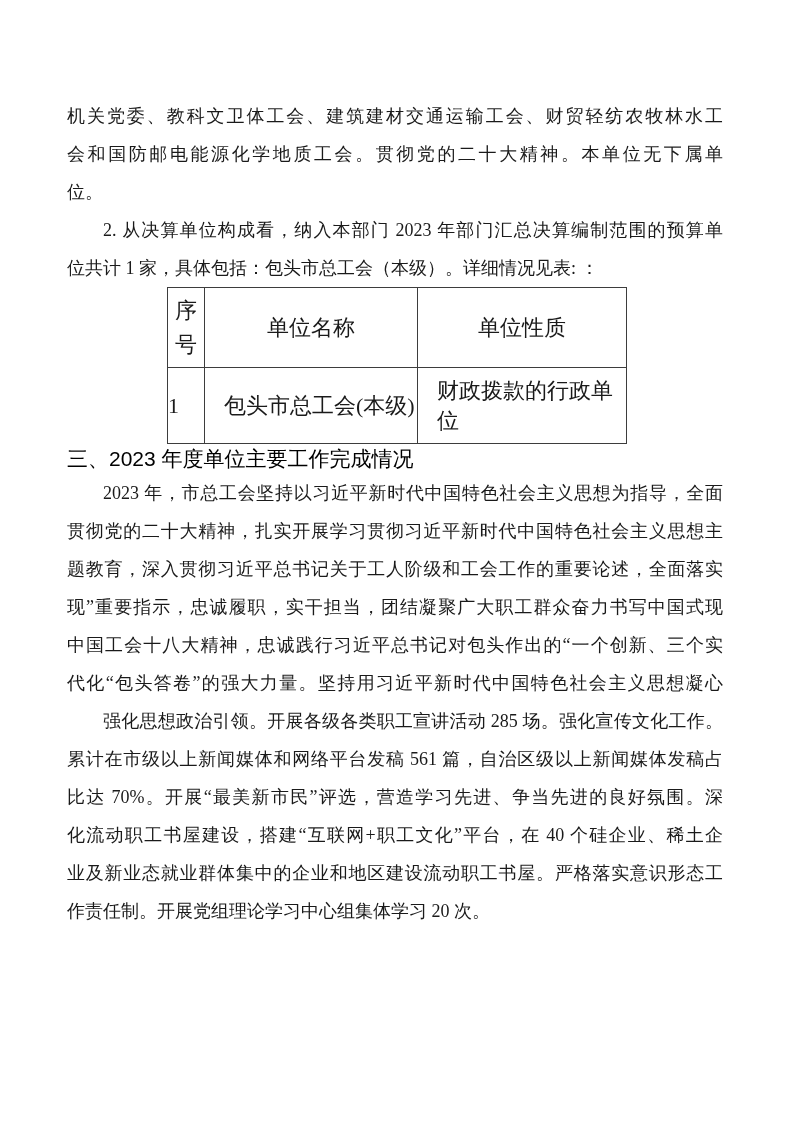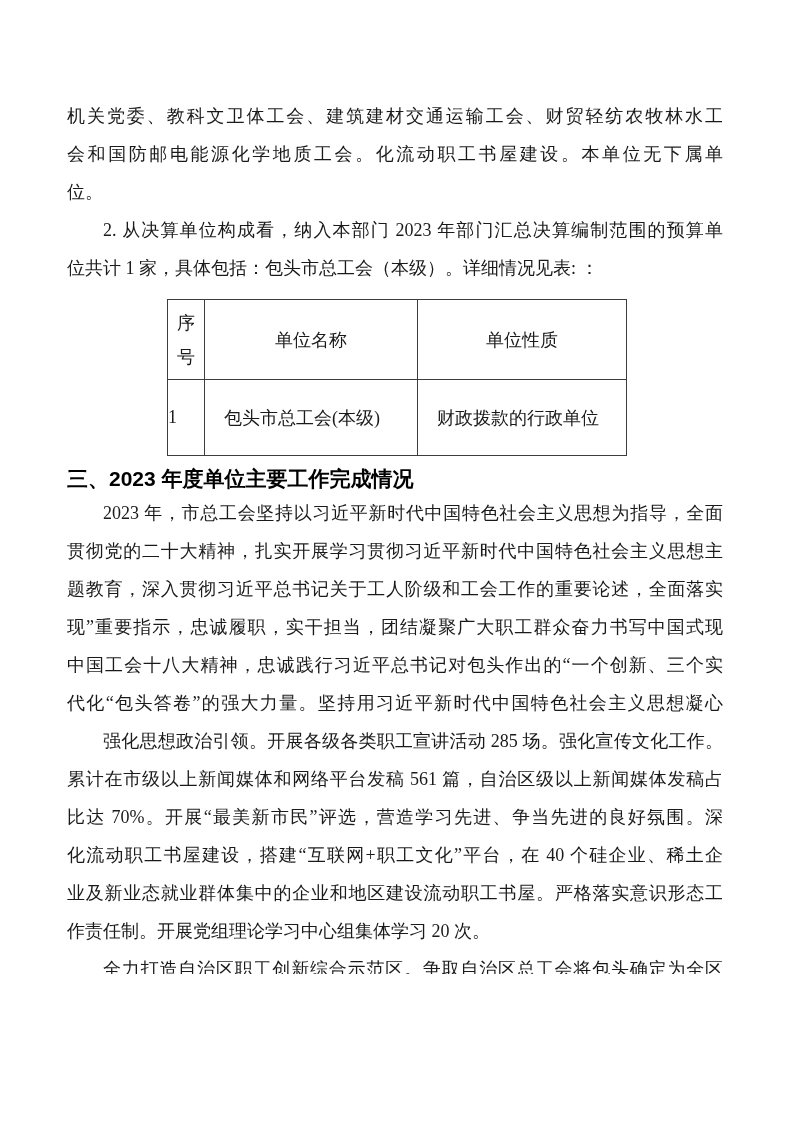--- a/index.html
+++ b/index.html
@@ -25,42 +25,42 @@
     line-height: 38px;
     text-align: justify;
     text-align-last: justify;
   }
   .line.pl { text-align-last: left; }   
   .line.ind { text-indent: 36px; }      
 
   table.units {
     border-collapse: collapse;
     margin-left: 100px;
-    margin-top: 12px;
-    font-size: 18px;
+    margin-top: 0;
+    font-size: 22px;
     color: #1a1a1a;
   }
   table.units th, table.units td {
     border: 1px solid #3d3d3d;
     font-weight: normal;
     vertical-align: middle;
   }
   .col-no   { width: 37px;  }
   .col-name { width: 213px; }
   .col-type { width: 209px; }
   tr.hdr  { height: 80px; }
   tr.data { height: 76px; }
   th.c, td.c { }
   td.l { text-align: left; padding-left: 19px; }
   th.wrap { line-height: 34px; padding: 0 2px; text-align: center; }
 
   h2.section {
-    margin-top: 8px;
+    margin-top: 0;
     font-family: "Liberation Sans", "DejaVu Sans", sans-serif;
-    font-weight: 700;
+    font-weight: 400;
     font-size: 21px;
     line-height: 30px;
     color: #000000;
   }
   .page-number {
     position: absolute;
     top: 1038px;
     left: 0;
     width: 794px;
     text-align: center;
@@ -69,21 +69,21 @@
   }
 </style>
 </head>
 <body>
 
 <div class="page">
   <div class="content">
 
     <div class="para">
       <div class="line">机关党委、教科文卫体工会、建筑建材交通运输工会、财贸轻纺农牧林水工</div>
-      <div class="line">会和国防邮电能源化学地质工会。化流动职工书屋建设。本单位无下属单</div>
+      <div class="line">会和国防邮电能源化学地质工会。贯彻党的二十大精神。本单位无下属单</div>
       <div class="line pl">位。</div>
     </div>
 
     <div class="para">
       <div class="line ind">2. 从决算单位构成看，纳入本部门 2023 年部门汇总决算编制范围的预算单</div>
       <div class="line pl">位共计 1 家，具体包括：包头市总工会（本级）。详细情况见表: ：</div>
     </div>
 
     <table class="units">
       <colgroup>
@@ -118,20 +118,17 @@
 
     <div class="para">
       <div class="line ind">强化思想政治引领。开展各级各类职工宣讲活动 285 场。强化宣传文化工作。</div>
       <div class="line">累计在市级以上新闻媒体和网络平台发稿 561 篇，自治区级以上新闻媒体发稿占</div>
       <div class="line">比达 70%。开展“最美新市民”评选，营造学习先进、争当先进的良好氛围。深</div>
       <div class="line">化流动职工书屋建设，搭建“互联网+职工文化”平台，在 40 个硅企业、稀土企</div>
       <div class="line">业及新业态就业群体集中的企业和地区建设流动职工书屋。严格落实意识形态工</div>
       <div class="line pl">作责任制。开展党组理论学习中心组集体学习 20 次。</div>
     </div>
 
-    <div class="para">
-      <div class="line ind">全力打造自治区职工创新综合示范区。争取自治区总工会将包头确定为全区</div>
-    </div>
 
   </div>
 
   <div class="page-number">6</div>
 </div>
 
 </body></html>

